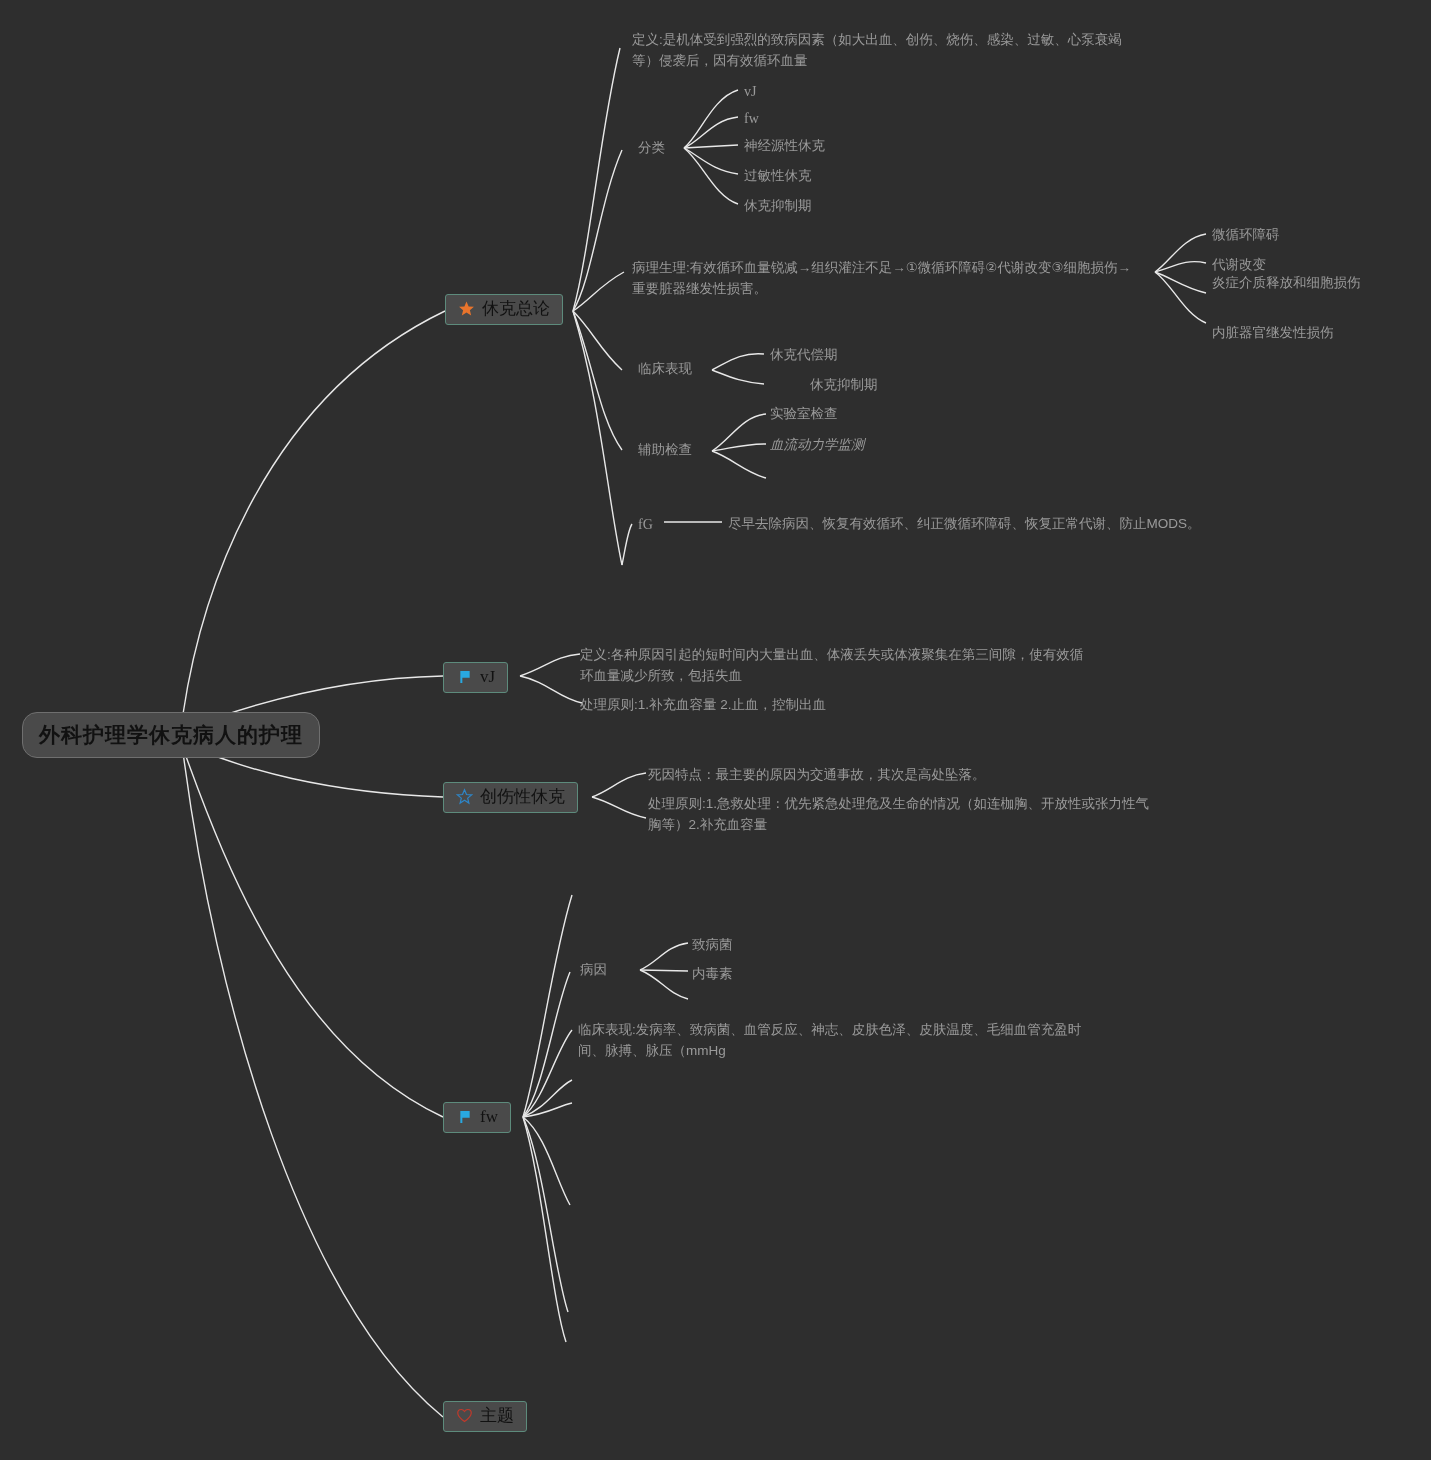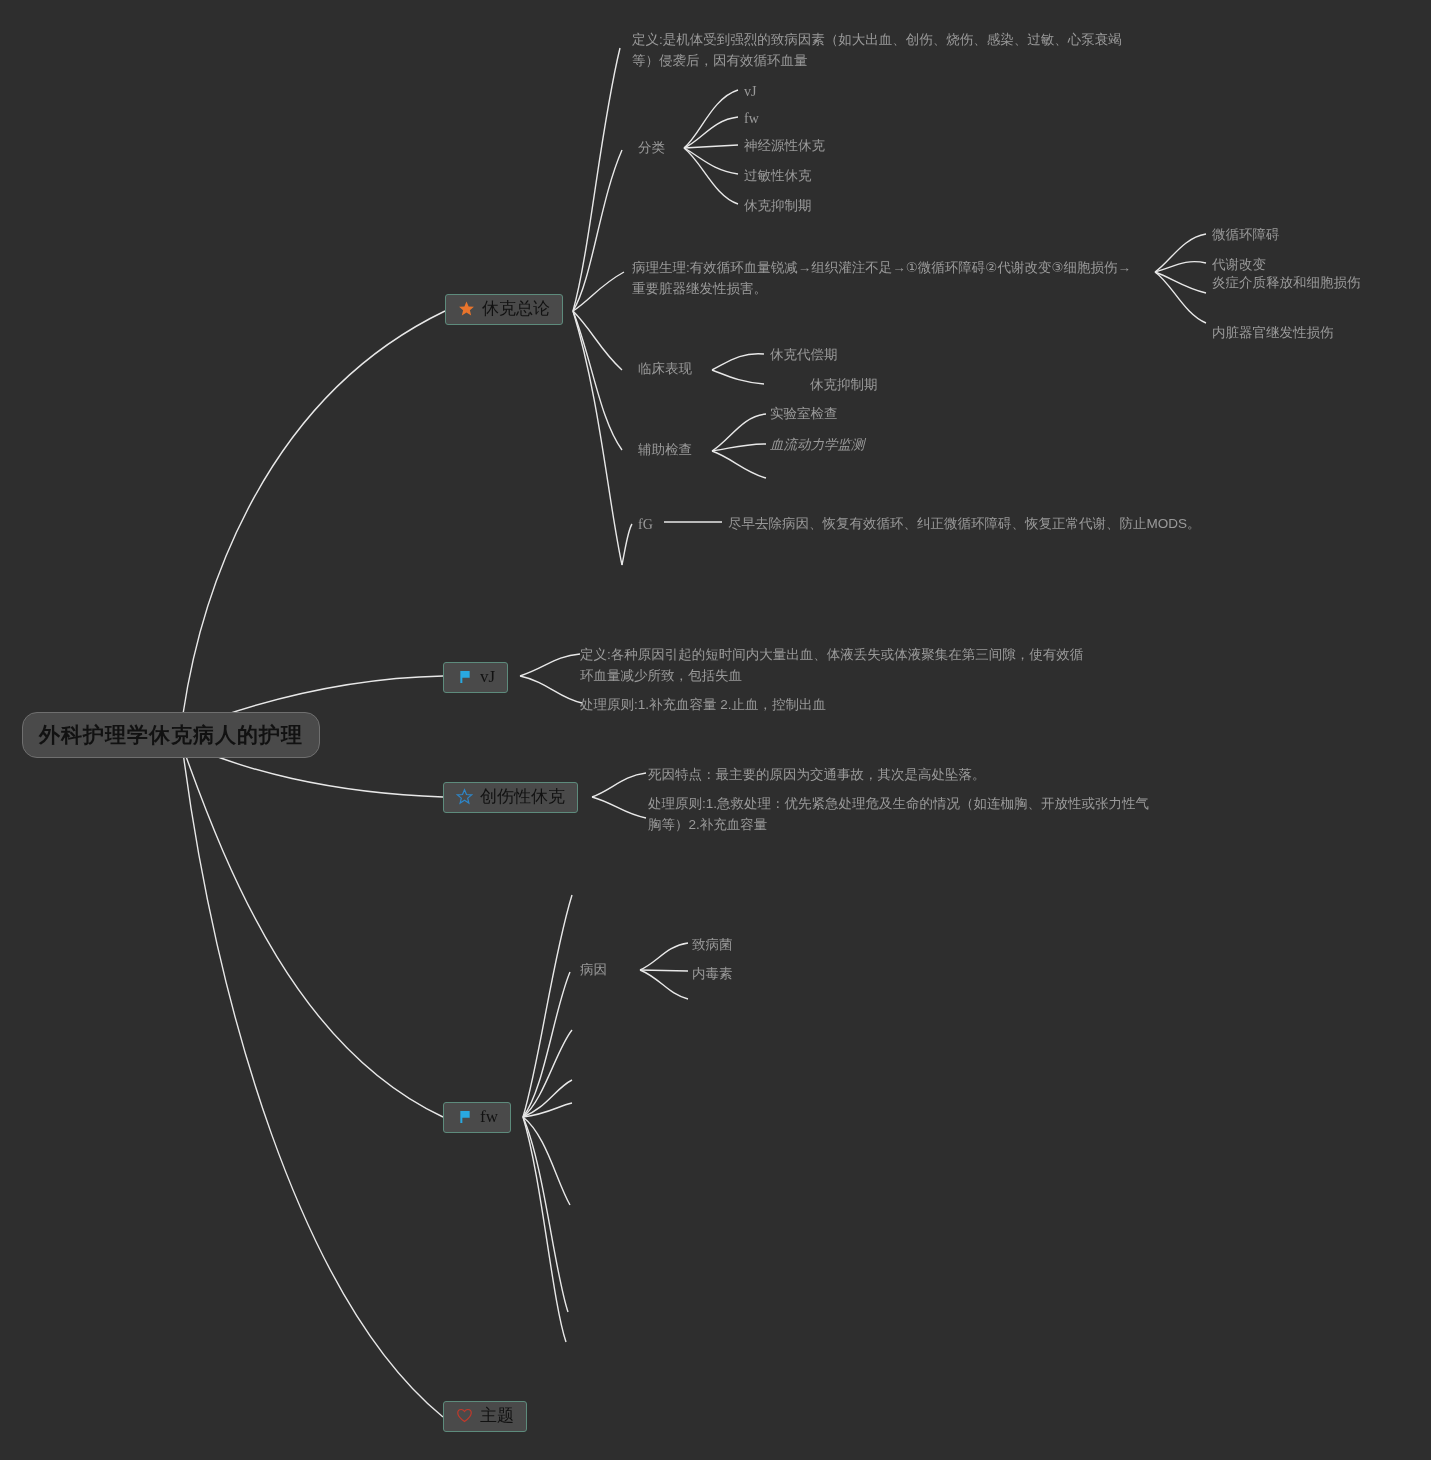--- a/index.html
+++ b/index.html
@@ -168,20 +168,21 @@
     <span class="ico">
       <svg viewBox="0 0 24 24" width="16" height="16">
           <path d="M5 3 L5 21 L8 21 L8 13 L19 13 L19 3 Z" fill="#29a8e0"></path>
         </svg>
     </span>
     <span class="lbl serif" style="font-family:'Liberation Serif',serif;">fw</span>
   </div>
   <div class="txt nowrap" style="left:580px;top:960px;">病因</div>
   <div class="txt nowrap" style="left:692px;top:935px;">致病菌</div>
   <div class="txt nowrap" style="left:692px;top:964px;">内毒素</div>
+  <div class="txt" style="left:578px;top:1020px;width:510px;">临床表现:发病率、致病菌、血管反应、神志、皮肤色泽、皮肤温度、毛细血管充盈时间、脉搏、脉压（mmHg</div>
 
   <div class="node topic" style="left:443px;top:1401px;">
     <span class="ico">
       <svg viewBox="0 0 24 24" width="17" height="17">
           <path d="M12 20.5 C 5 15.5, 2.5 11.8, 2.5 8.4 C 2.5 5.5, 4.8 3.5, 7.3 3.5 C 9.3 3.5, 11 4.7, 12 6.3 C 13 4.7, 14.7 3.5, 16.7 3.5 C 19.2 3.5, 21.5 5.5, 21.5 8.4 C 21.5 11.8, 19 15.5, 12 20.5 Z" fill="none" stroke="#c0392b" stroke-width="1.7"></path>
         </svg>
     </span>
     <span class="lbl">主题</span>
   </div>
 

